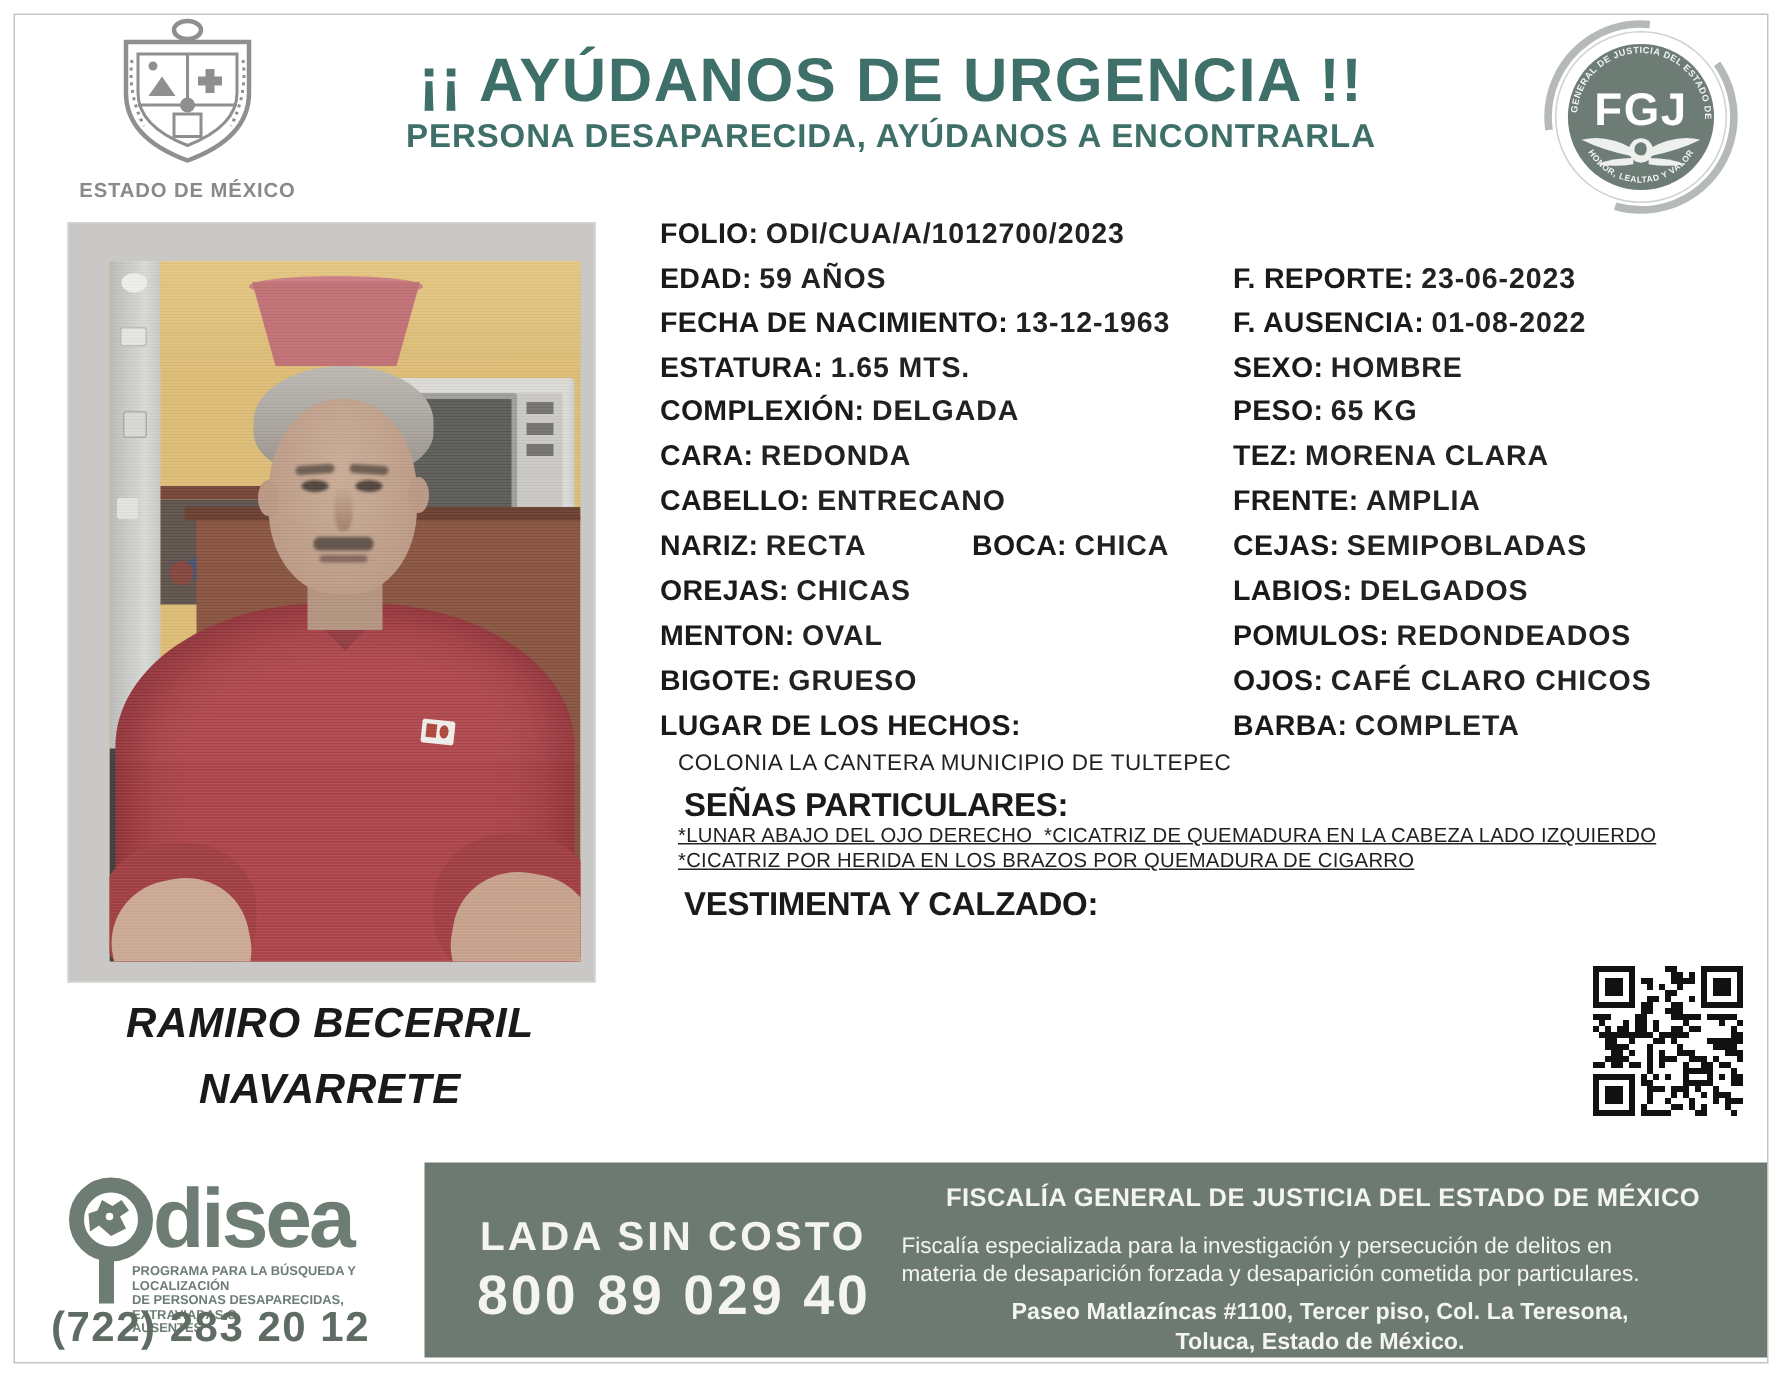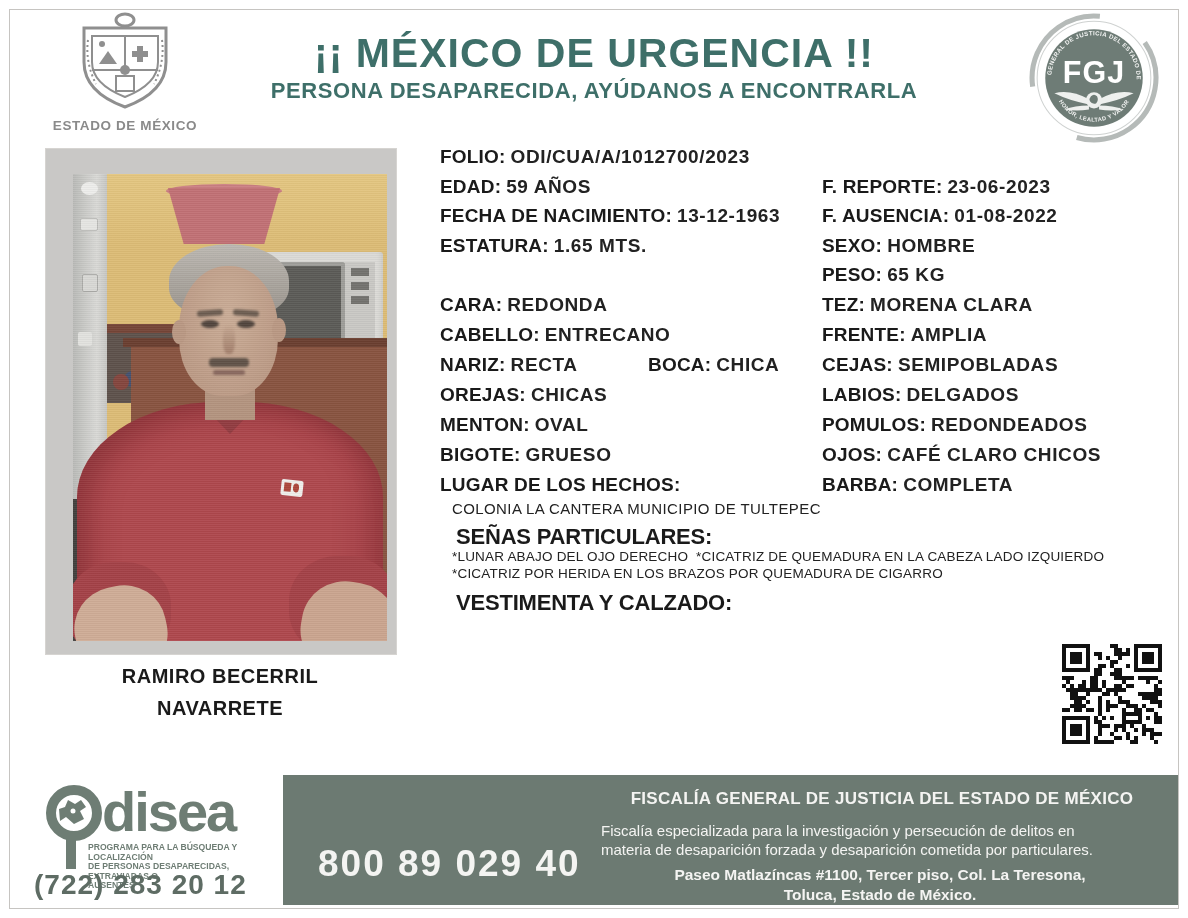--- a/index.html
+++ b/index.html
@@ -70,24 +70,24 @@
   .patch i{position:absolute;left:3px;top:3px;width:7px;height:9px;background:#c0392b;display:block;}
   .patch b{position:absolute;left:12px;top:3px;width:6px;height:9px;background:#c0392b;display:block;border-radius:50%;}
   .scan-noise{left:0;top:0;right:0;bottom:0;background:repeating-linear-gradient(0deg,rgba(255,255,255,.05) 0 1px,rgba(0,0,0,.03) 1px 2px);}
 
   
   .frow{position:absolute;font-size:19px;white-space:nowrap;}
   .lbl{font-weight:700;letter-spacing:.2px;margin-right:5px;}
   .val{font-weight:700;letter-spacing:.6px;color:#222;}
   .sub-line{position:absolute;font-size:15px;letter-spacing:.4px;color:#222;}
   .sec-label{position:absolute;font-size:22px;font-weight:700;letter-spacing:-.2px;margin-left:16px;}
-  .nota{position:absolute;font-size:13.5px;letter-spacing:.2px;color:#222;white-space:pre-wrap;}
+  .nota{position:absolute;font-size:13.5px;letter-spacing:.2px;color:#222;white-space:pre-wrap;text-decoration:underline;}
 
   .person-name{position:absolute;left:45px;top:660px;width:350px;text-align:center;
-    font-size:20px;font-weight:700;letter-spacing:.5px;line-height:32px;white-space:pre-line;}
+    font-size:28px;font-weight:700;letter-spacing:.5px;line-height:44px;white-space:pre-line;font-style:italic;}
 
   .qr{position:absolute;left:1062px;top:644px;width:100px;height:100px;background:#fff;}
 
   
   .footer-left{position:absolute;left:10px;top:775px;width:273px;height:130px;background:#fff;}
   .odisea-glass{position:absolute;left:36px;top:10px;width:36px;height:36px;border:10px solid #6e7d74;border-radius:50%;background:#fff;}
   .odisea-handle{position:absolute;left:56px;top:62px;width:10px;height:32px;background:#6e7d74;}
   .odisea-word{position:absolute;left:92px;top:4px;font-size:56px;font-weight:700;letter-spacing:-2px;color:#6e7d74;}
   .odisea-tag{position:absolute;left:78px;top:68px;width:195px;font-size:8.6px;font-weight:700;
     line-height:9.6px;color:#6e7d74;white-space:pre-line;}
@@ -124,21 +124,21 @@
         <path d="M29 52 L38 39 L47 52 Z"></path>
         <circle cx="32" cy="32" r="3"></circle>
         <rect x="67" y="34" width="6" height="16"></rect>
         <rect x="62" y="39" width="16" height="6"></rect>
         <circle cx="55" cy="58" r="5"></circle>
       </g>
     </svg>
     <div class="edomex-caption">ESTADO DE MÉXICO</div>
   </div>
 
-  <div class="hdr-title">¡¡ MÉXICO DE URGENCIA !!</div>
+  <div class="hdr-title">¡¡ AYÚDANOS DE URGENCIA !!</div>
   <div class="hdr-sub">PERSONA DESAPARECIDA, AYÚDANOS A ENCONTRARLA</div>
 
   <div class="fgj-seal">
     <svg width="132" height="132" viewBox="0 0 130 130">
       <circle cx="65" cy="65" r="61" fill="none" stroke="#b5bab8" stroke-width="5" stroke-dasharray="150 70 110 55" transform="rotate(-35 65 65)"></circle>
       <circle cx="65" cy="65" r="56" fill="#ffffff" stroke="#cfd2d1" stroke-width="1"></circle>
       <circle cx="65" cy="65" r="48" fill="#6e7c76"></circle>
       <defs>
         <path id="arcTop" d="M 23 65 A 42 42 0 1 1 107 65" fill="none"></path>
         <path id="arcBot" d="M 25 68 A 40 40 0 0 0 105 68" fill="none"></path>
@@ -210,20 +210,21 @@
           <b></b>
         </div>
       <div class="scan-noise"></div>
     </div>
   </div>
 
   <div class="frow" style="left:440px;top:146px"><span class="lbl">FOLIO:</span><span class="val">ODI/CUA/A/1012700/2023</span></div>
   <div class="frow" style="left:440px;top:176px"><span class="lbl">EDAD:</span><span class="val">59 AÑOS</span></div>
   <div class="frow" style="left:440px;top:205px"><span class="lbl">FECHA DE NACIMIENTO:</span><span class="val">13-12-1963</span></div>
   <div class="frow" style="left:440px;top:235px"><span class="lbl">ESTATURA:</span><span class="val">1.65 MTS.</span></div>
+  <div class="frow" style="left:440px;top:264px"><span class="lbl">COMPLEXIÓN:</span><span class="val">DELGADA</span></div>
   <div class="frow" style="left:440px;top:294px"><span class="lbl">CARA:</span><span class="val">REDONDA</span></div>
   <div class="frow" style="left:440px;top:324px"><span class="lbl">CABELLO:</span><span class="val">ENTRECANO</span></div>
   <div class="frow" style="left:440px;top:354px"><span class="lbl">NARIZ:</span><span class="val">RECTA</span></div>
   <div class="frow" style="left:648px;top:354px"><span class="lbl">BOCA:</span><span class="val">CHICA</span></div>
   <div class="frow" style="left:440px;top:384px"><span class="lbl">OREJAS:</span><span class="val">CHICAS</span></div>
   <div class="frow" style="left:440px;top:414px"><span class="lbl">MENTON:</span><span class="val">OVAL</span></div>
   <div class="frow" style="left:440px;top:444px"><span class="lbl">BIGOTE:</span><span class="val">GRUESO</span></div>
   <div class="frow" style="left:440px;top:474px"><span class="lbl">LUGAR DE LOS HECHOS:</span></div>
   <div class="sub-line" style="left:452px;top:500px">COLONIA LA CANTERA MUNICIPIO DE TULTEPEC</div>
 
@@ -467,20 +468,21 @@
     </div>
     <div class="odisea-handle"></div>
     <div class="odisea-word">disea</div>
     <div class="odisea-tag">PROGRAMA PARA LA BÚSQUEDA Y LOCALIZACIÓN
 DE PERSONAS DESAPARECIDAS, EXTRAVIADAS  O
 AUSENTES</div>
     <div class="odisea-phone">(722) 283 20 12</div>
   </div>
 
   <div class="footer-band">
+    <div class="lada-label">LADA SIN COSTO</div>
     <div class="lada-number">800 89 029 40</div>
     <div class="fiscalia-title">FISCALÍA GENERAL DE JUSTICIA DEL ESTADO DE MÉXICO</div>
     <div class="fiscalia-desc">Fiscalía especializada para la investigación y persecución de delitos en
 materia de desaparición forzada y desaparición cometida por particulares.</div>
     <div class="fiscalia-addr">Paseo Matlazíncas #1100, Tercer piso, Col. La Teresona,
 Toluca, Estado de México.</div>
   </div>
 </div>
 
 </body></html>

